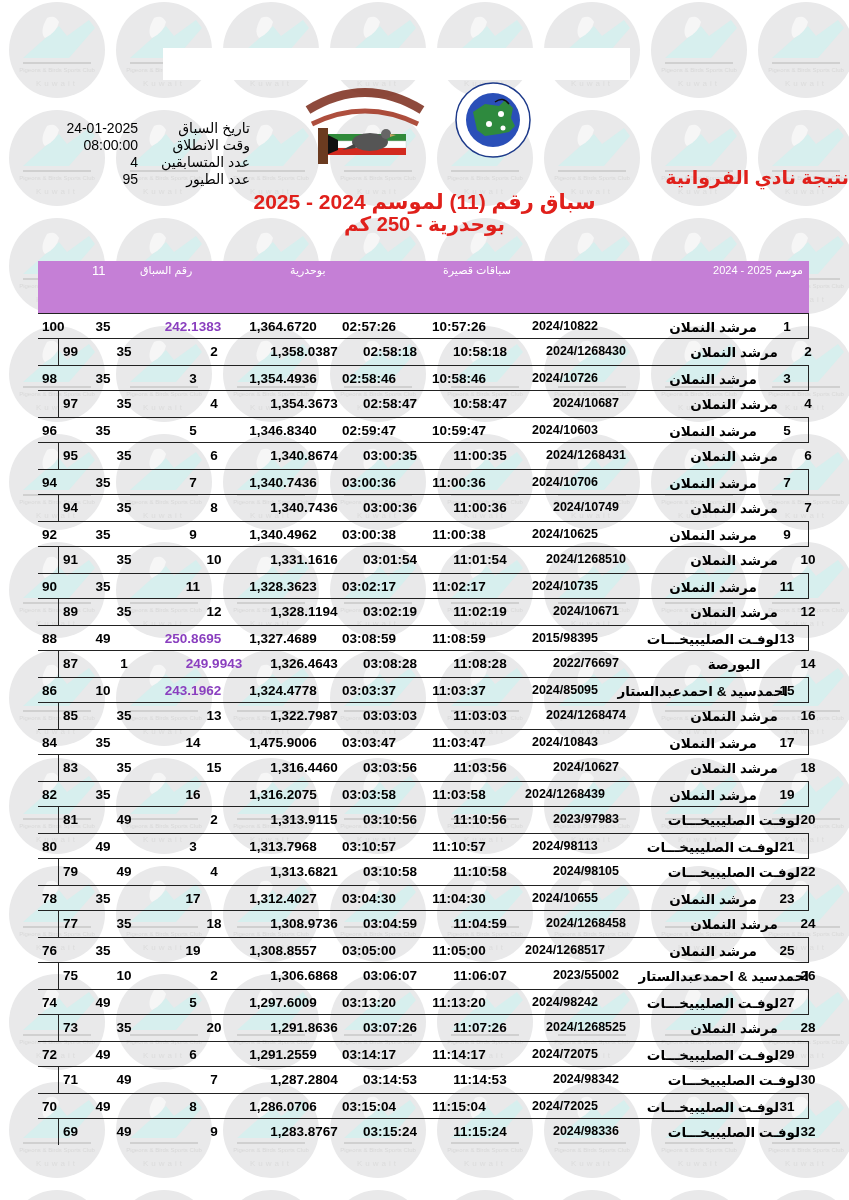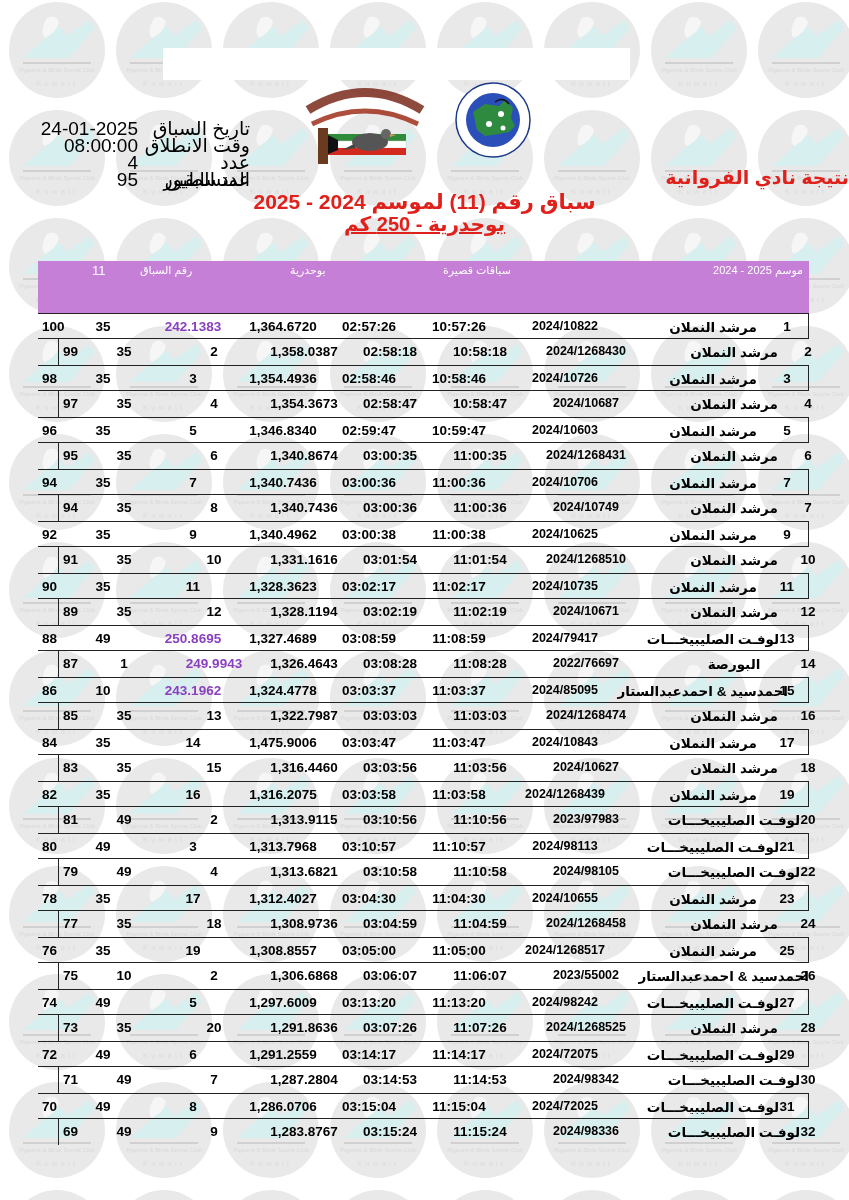--- a/index.html
+++ b/index.html
@@ -16,37 +16,37 @@
     background: #e9e9ea;
   }
   .wm svg { position: absolute; left: 0; top: 0; width: 96px; height: 96px; }
   .mask-top {
     position: absolute; left: 163px; top: 48px; width: 467px; height: 32px;
     background: #ffffff; z-index: 1;
   }
   .content { position: absolute; inset: 0; z-index: 2; }
 
   
-  .info { position: absolute; font-size: 19px; line-height: 17px; }
+  .info { position: absolute; font-size: 14px; line-height: 17px; }
   .info-left { left: 40px; top: 120px; }
   .info-right { left: 620px; top: 120px; }
   .info .row { display: flex; height: 17px; }
   .info-left .val { width: 98px; text-align: right; }
   .info-left .lbl { width: 110px; text-align: right; direction: rtl; padding-left: 2px; }
   .info-right .val { width: 110px; text-align: right; direction: rtl; }
   .info-right .lbl { width: 110px; text-align: right; direction: rtl; }
 
   
   .logo-club { position: absolute; left: 298px; top: 80px; width: 134px; height: 88px; }
   .logo-fed { position: absolute; left: 455px; top: 82px; width: 76px; height: 76px; }
 
   .titles { position: absolute; left: 0; width: 849px; top: 166px; text-align: center; color: #e0201b; font-weight: bold; direction: rtl; }
   .titles .t1 { font-size: 19px; line-height: 24px; text-align: right; }
   .titles .t2 { font-size: 21px; line-height: 23px; }
-  .titles .t3 { font-size: 20px; line-height: 22px; text-decoration: underline; }
+  .titles .t3 { font-size: 20px; line-height: 22px; }
 
   
   .tbl { position: absolute; left: 38px; top: 261px; width: 771px; }
   .hdr { background: #c57fd6; color: #fff; height: 52px; position: relative; }
   .hdr .sub { position: absolute; top: 3px; font-size: 11px; white-space: nowrap; }
   .hdr .cols { position: absolute; top: 26px; left: 0; right: 0; height: 24px; }
   .hdr .cols span { position: absolute; font-size: 14px; text-align: center; }
   .rows { position: relative; }
   .r { position: relative; height: 26px; box-sizing: border-box; }
   .r.odd { border-top: 1.5px solid #222; border-bottom: 1.5px solid #222; border-right: 1.5px solid #222; margin-right: 0; }
@@ -1132,21 +1132,21 @@
           <span class="c-name">مرشد النملان</span>
           <span class="c-pos">12</span>
         </div>
         <div class="r odd">
           <span class="c-pts">88</span>
           <span class="c-birds">49</span>
           <span class="c-dist dist-purple">250.8695</span>
           <span class="c-speed">1,327.4689</span>
           <span class="c-flight">03:08:59</span>
           <span class="c-arr">11:08:59</span>
-          <span class="c-ring">2024/79417</span>
+          <span class="c-ring">2015/98395</span>
           <span class="c-name">لوفـت الصليبيخـــات</span>
           <span class="c-pos">13</span>
         </div>
         <div class="r even">
           <span class="c-pts">87</span>
           <span class="c-birds">1</span>
           <span class="c-dist dist-purple">249.9943</span>
           <span class="c-speed">1,326.4643</span>
           <span class="c-flight">03:08:28</span>
           <span class="c-arr">11:08:28</span>

